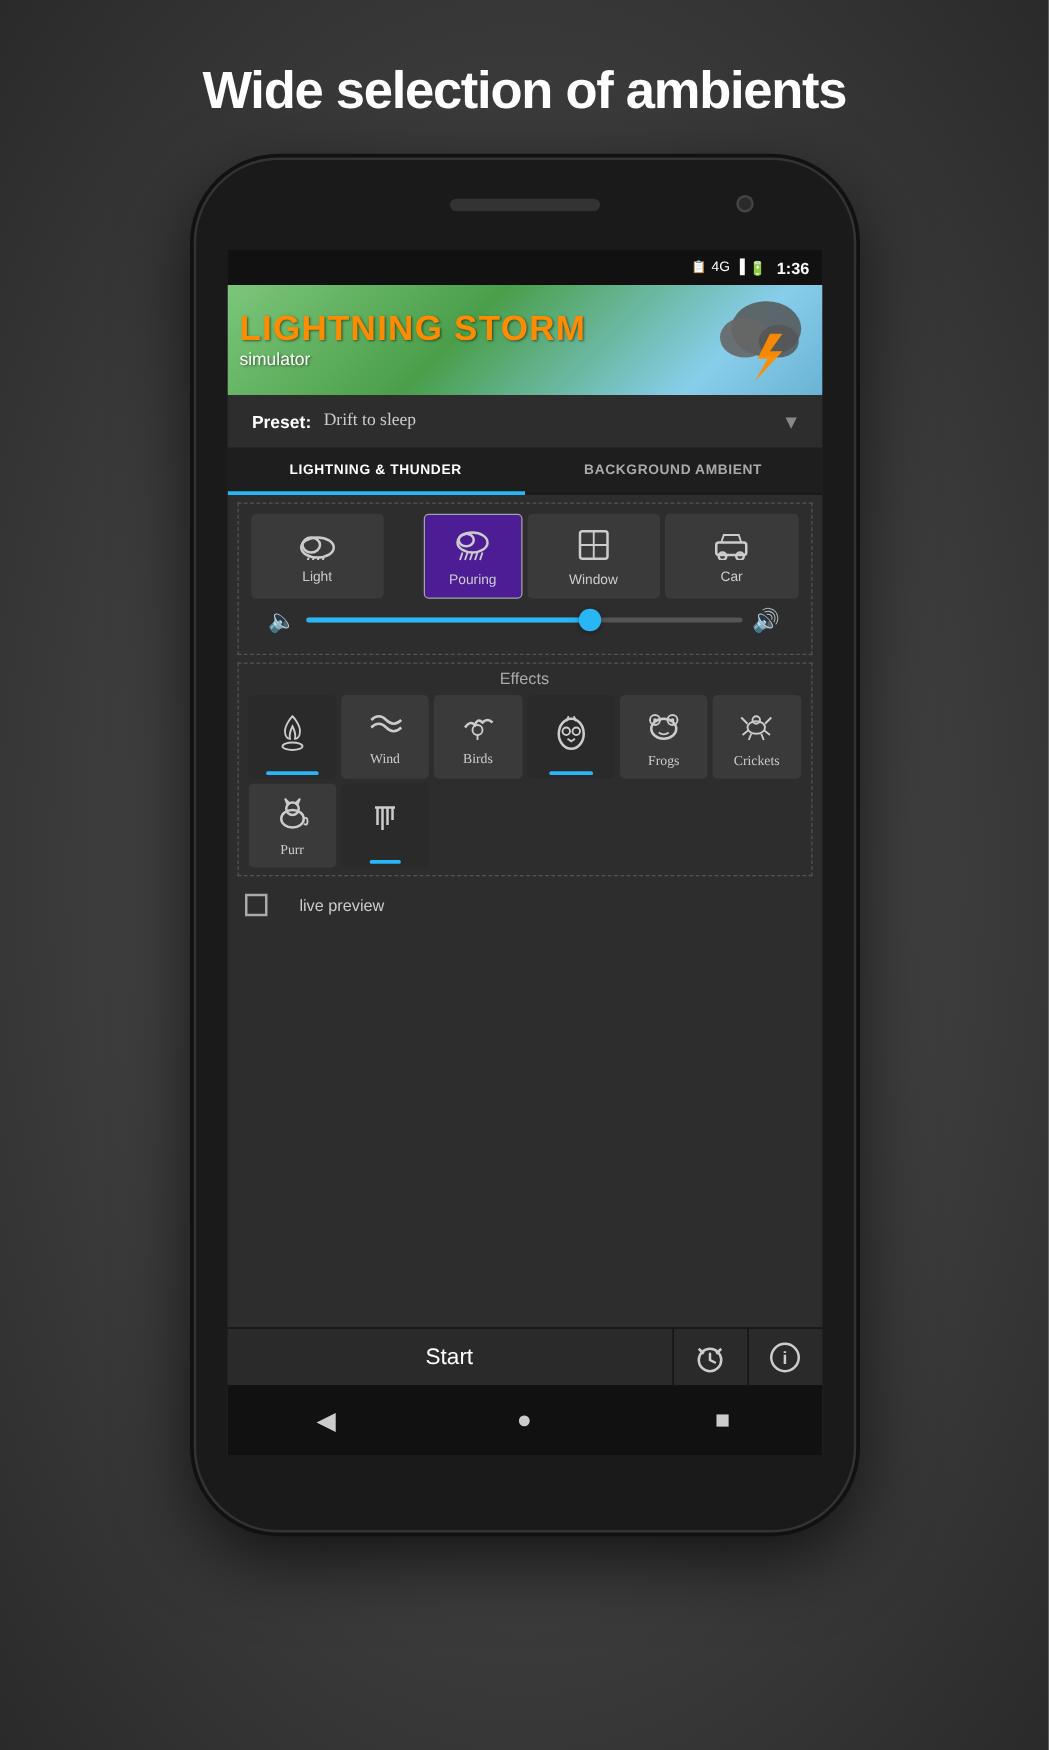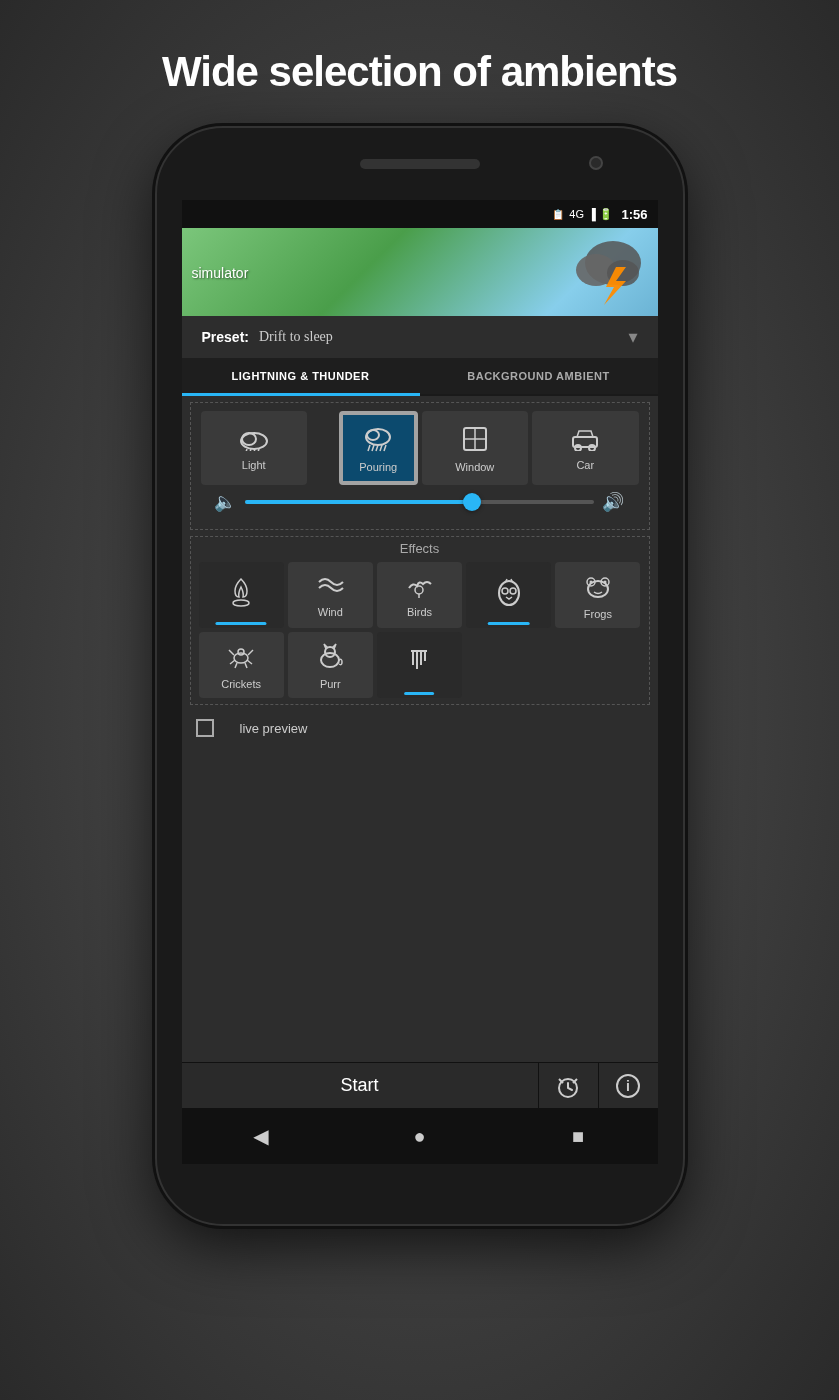--- a/index.html
+++ b/index.html
@@ -211,22 +211,22 @@
       align-items: center;
       justify-content: center;
       padding: 10px 4px 8px;
       cursor: pointer;
       position: relative;
     }
     .sound-item.active {
       background: #2a2a2a;
     }
     .sound-item.active-selected {
-      background: #0c4a6e;
-      border: 4px solid #a3a3a3;
+      background: #4c1d95;
+      border: 1px solid #a3a3a3;
       margin-left: 28px;
     }
     .sound-icon {
       font-size: 26px;
       color: #ccc;
       margin-bottom: 4px;
       line-height: 1;
     }
     .sound-label {
       font-size: 11px;
@@ -286,22 +286,23 @@
       flex-shrink: 0;
     }
     .effects-title {
       color: #aaa;
       font-size: 13px;
       text-align: center;
       margin-bottom: 6px;
     }
     .effects-grid {
       display: grid;
-      grid-template-columns: repeat(5, 1fr);
+      grid-template-columns: repeat(6, 1fr);
       gap: 4px;
+      font-family: Liberation Serif, serif;
     }
     
     .live-preview-row {
       display: flex;
       align-items: center;
       padding: 8px 14px;
       flex-shrink: 0;
     }
     .checkbox {
       width: 18px;
@@ -390,26 +391,27 @@
   </div>
 
   <div class="screen">
 
     <div class="status-bar">
       <div class="status-icons">
         <span style="font-size:10px;">📋</span>
         <span>4G</span>
         <span>▐</span>
         <span>🔋</span>
-        <span class="status-time">1:56</span>
+        <span class="status-time">1:36</span>
       </div>
     </div>
 
     <div class="app-banner">
       <div class="banner-text-area">
+        <span class="banner-title">LIGHTNING STORM</span>
         <span class="banner-subtitle">simulator</span>
       </div>
 
       <svg width="90" height="75" viewBox="0 0 90 75">
         <ellipse cx="55" cy="28" rx="28" ry="22" fill="#555" opacity="0.85"></ellipse>
         <ellipse cx="38" cy="35" rx="20" ry="16" fill="#666" opacity="0.9"></ellipse>
         <ellipse cx="65" cy="38" rx="16" ry="13" fill="#555" opacity="0.85"></ellipse>
 
         <polygon points="58,32 48,52 56,52 46,70 68,46 58,46 68,32" fill="#ff8c00" opacity="0.95"></polygon>
       </svg>

